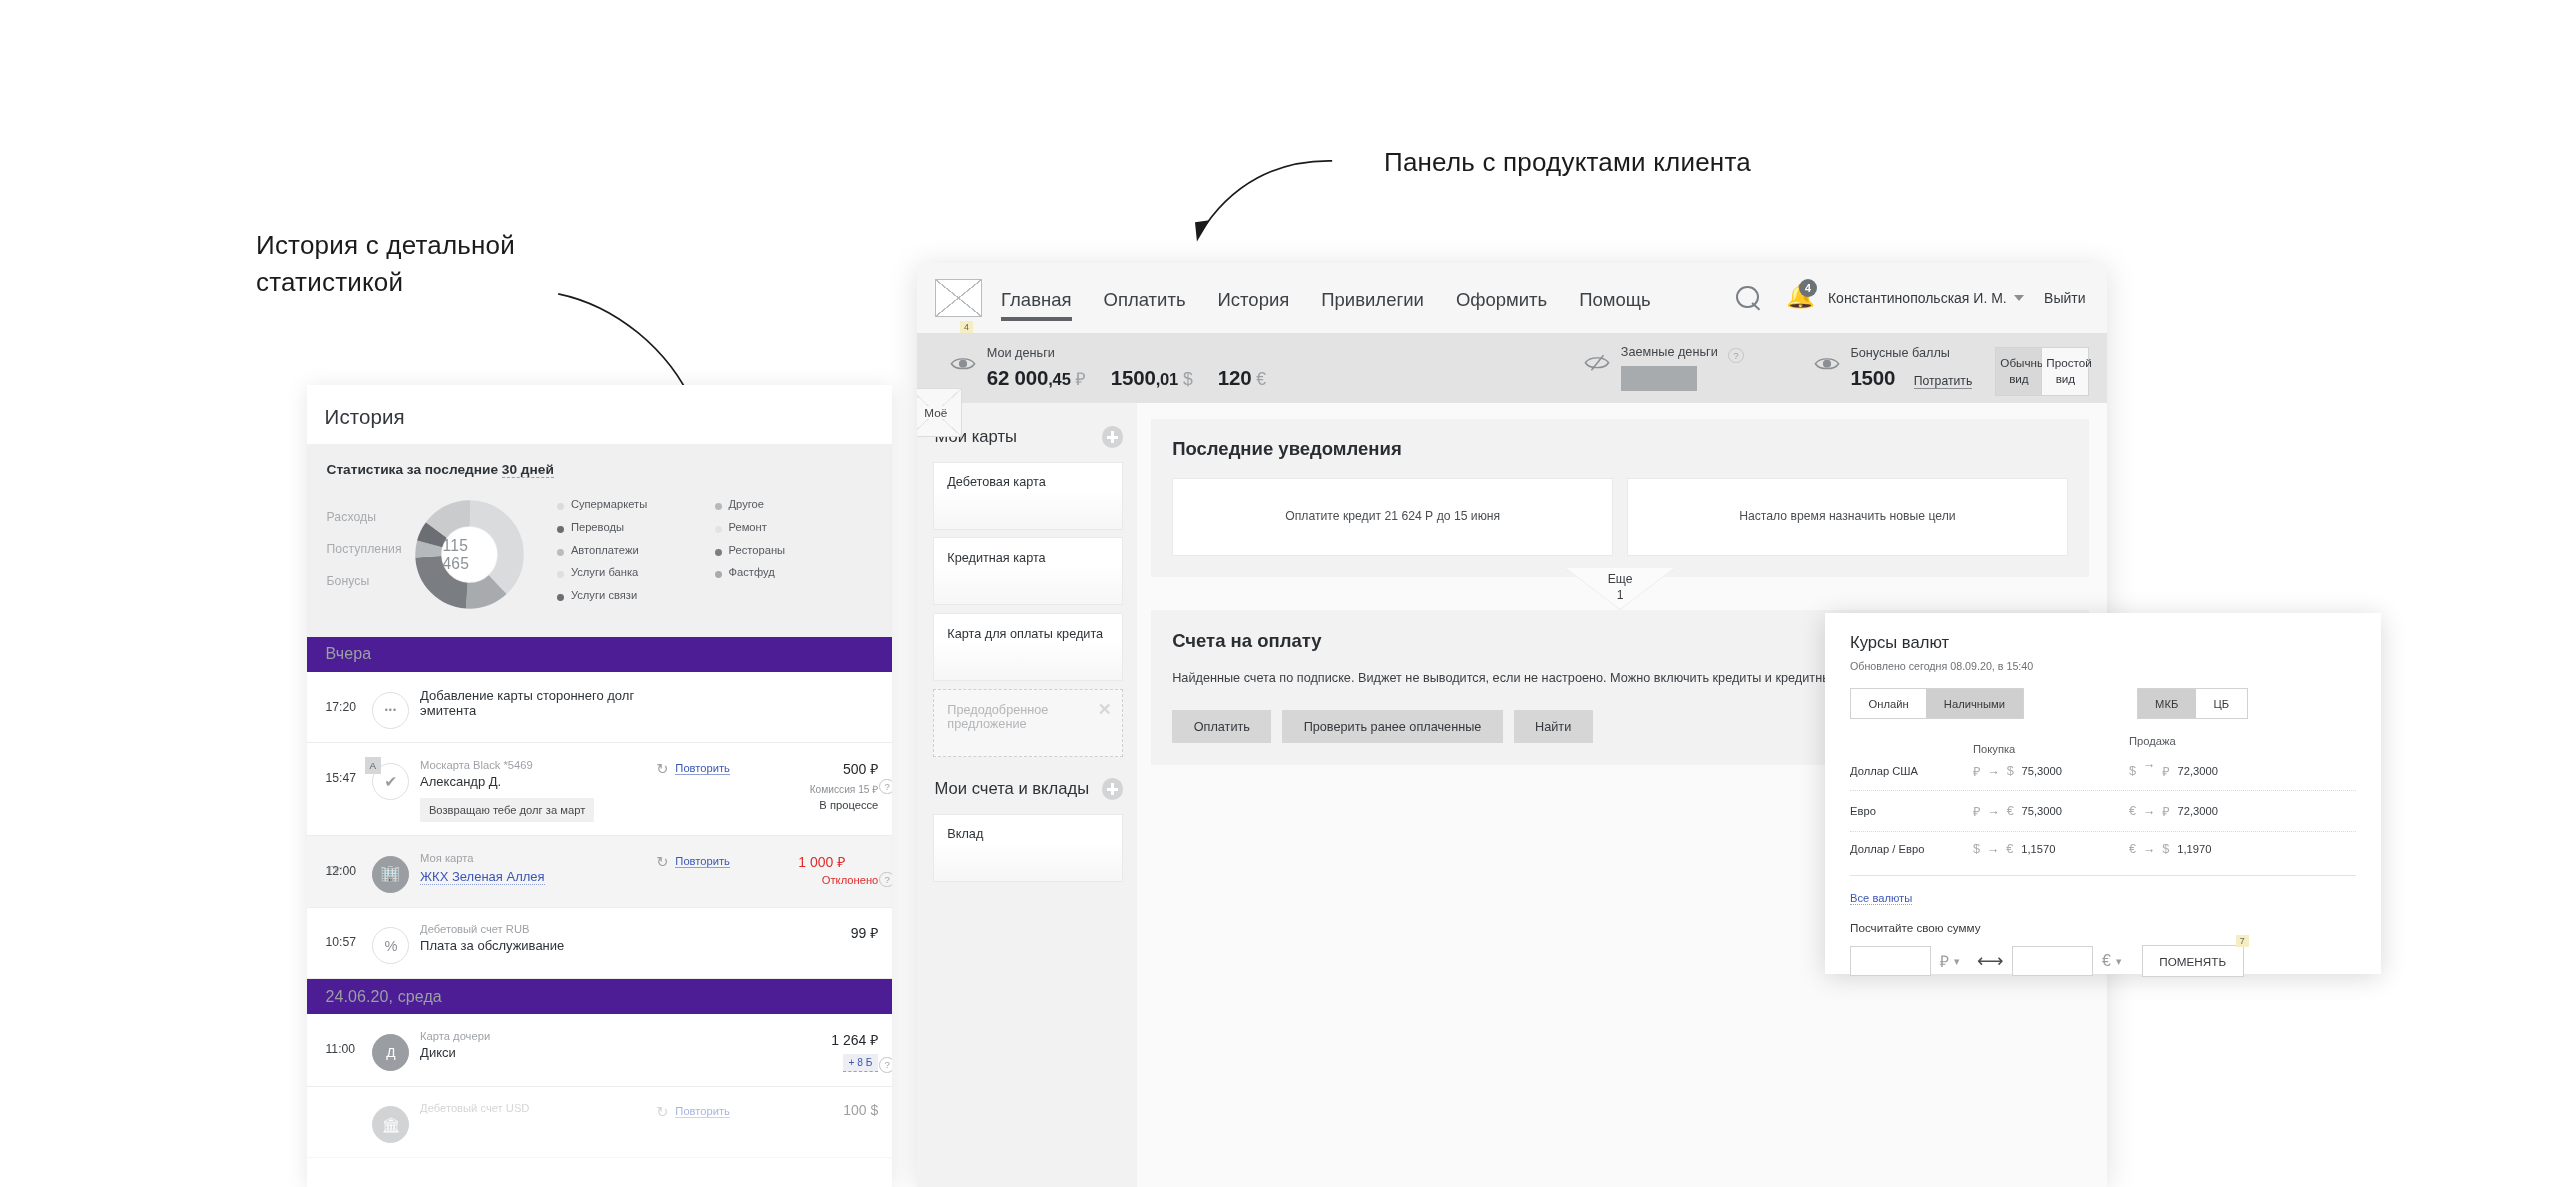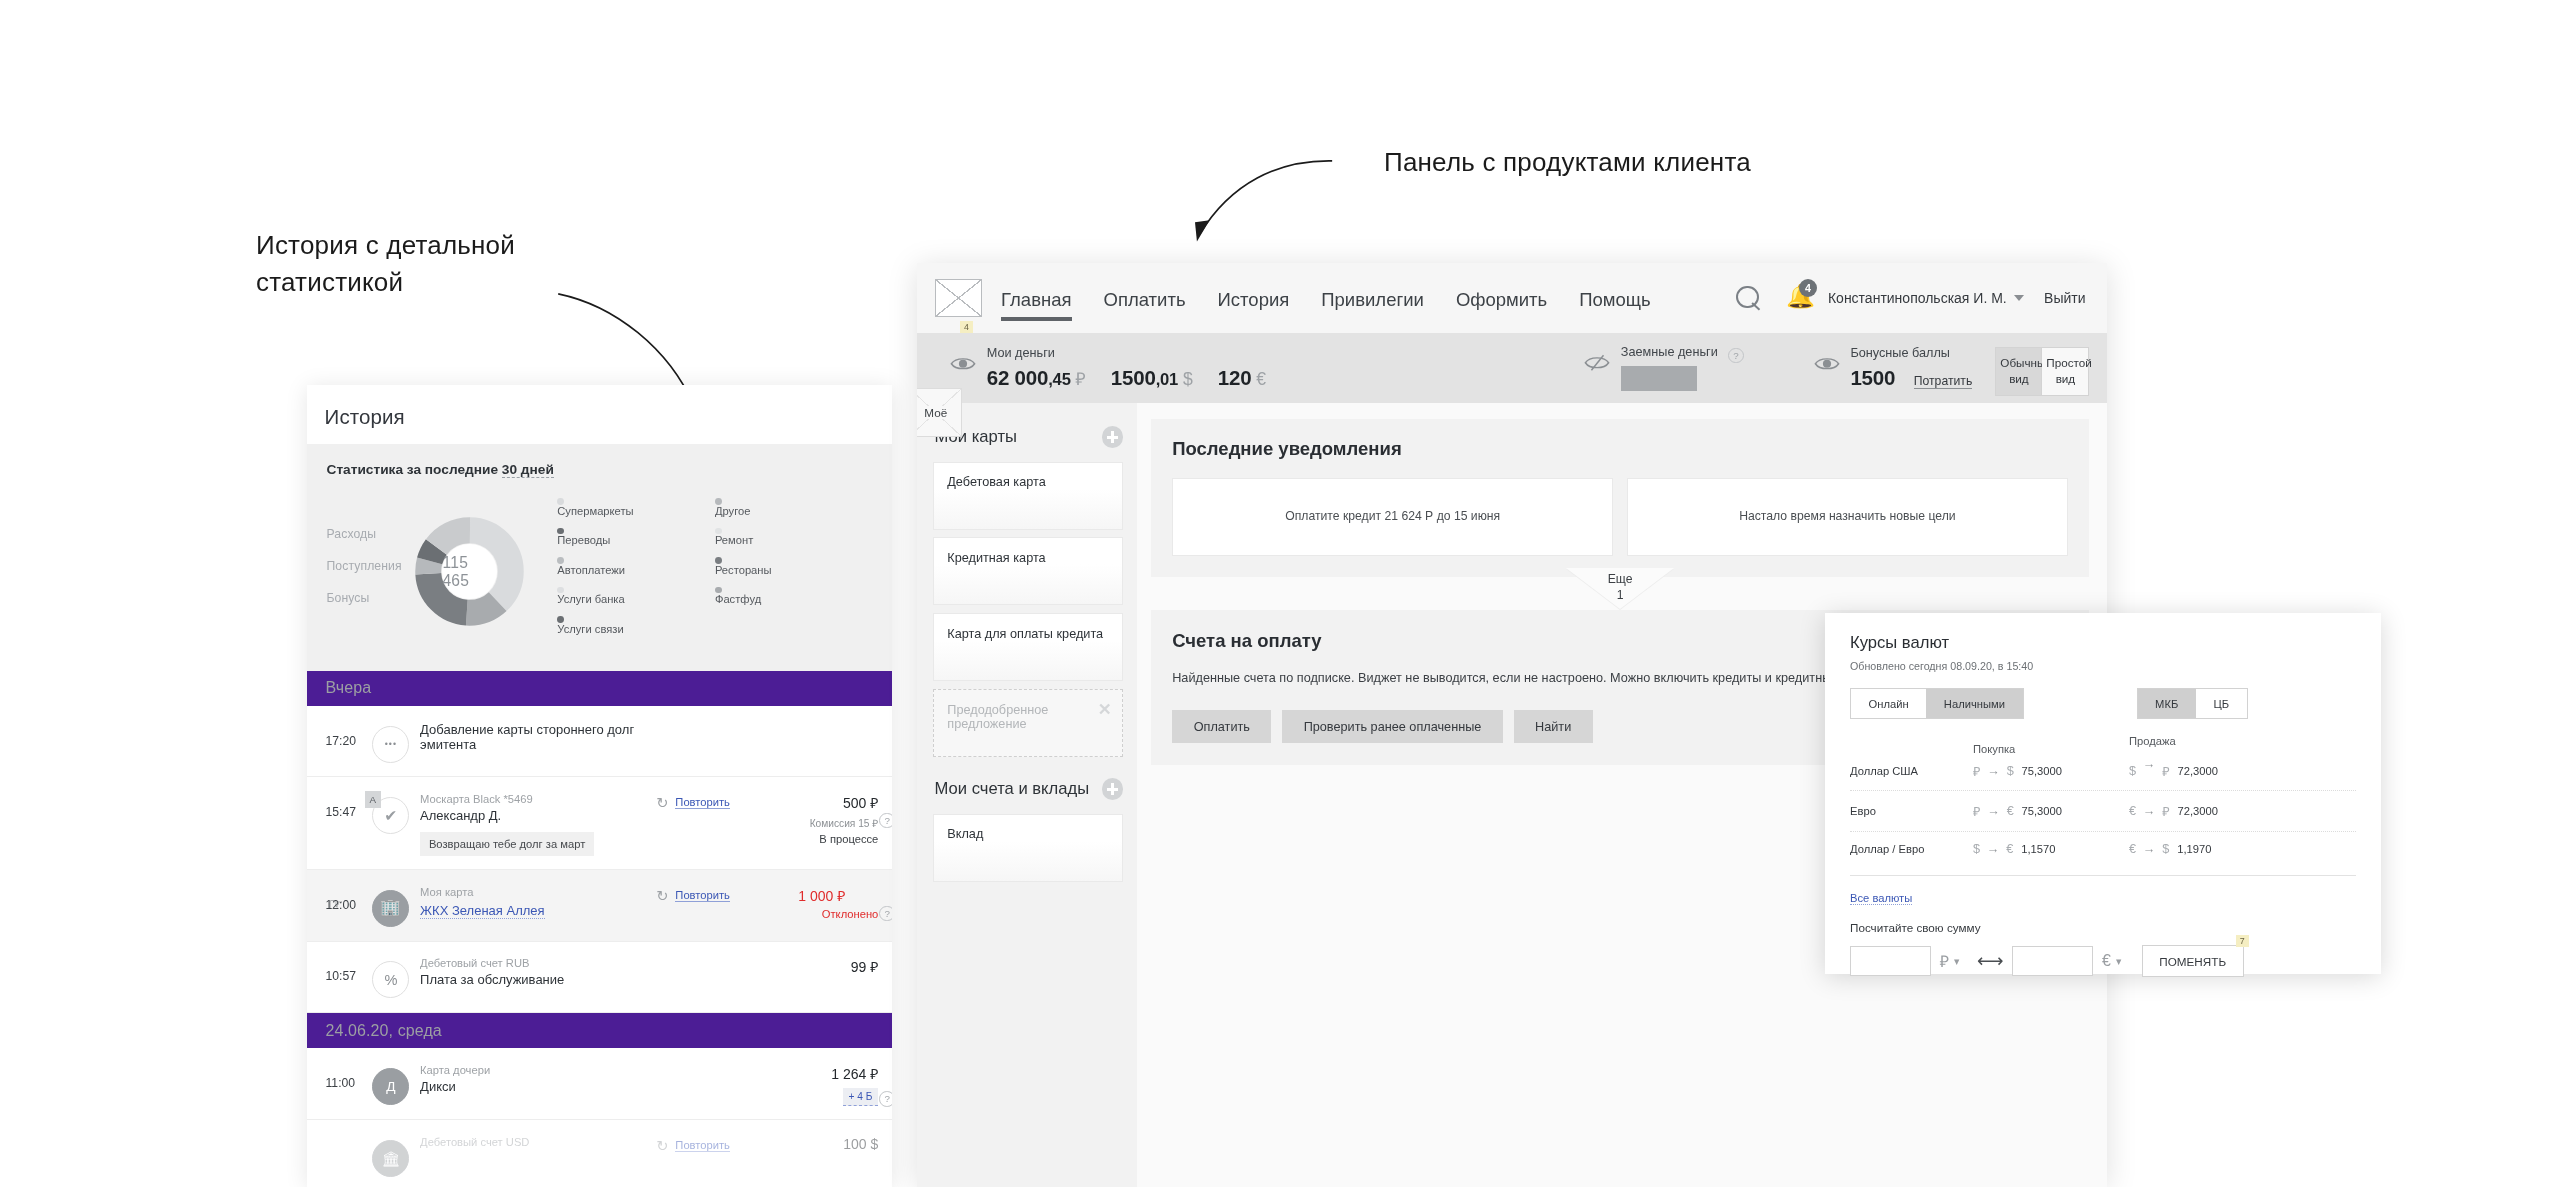--- a/index.html
+++ b/index.html
@@ -43,21 +43,21 @@
   .stat-tabs { width: 83px; padding-top: 5.9px; }
   .stat-tab { font-size: 12.2px; color: #a7abb0; margin-bottom: 17.6px; letter-spacing:0.1px; }
   .donut-wrap { position: relative; width: 109px; height: 109px; margin: 0 5.9px; }
   .donut-hole {
     position: absolute; left: 27px; top: 27px; width: 55px; height: 55px;
     border-radius: 50%; background: #ffffff;
     display: flex; align-items: center; justify-content: center;
     font-size: 15.6px; color: #8d9297; letter-spacing: 0.3px;
   }
   .legend { flex: 1; padding-left: 27px; display: flex; flex-wrap: wrap; align-content: center; }
-  .legend-item { display: flex; align-items: flex-start; width: 50%; margin-bottom: 10.7px; flex-direction: column; }
+  .legend-item { display: flex; align-items: flex-end; width: 50%; margin-bottom: 10.7px; }
   .legend-item.full { width: 100%; }
   .legend-dot { width: 6.8px; height: 6.8px; border-radius: 50%; margin-right: 6.8px; flex: none; }
   .legend-label { font-size: 11.2px; color: #55595e; white-space: nowrap; }
 
   .day-sep {
     background: #4c1d95; color: #9c9fa3; font-size: 16px;
     padding: 8.8px 0 8.8px 18.5px; letter-spacing:0.1px;
   }
   .txn {
     display: flex; align-items: flex-start;
@@ -462,21 +462,21 @@
       <div class="txn-ava solid">
           <span style="font-size:13.7px;">Д</span>
         </div>
       <div class="txn-mid">
         <div class="txn-sub">Карта дочери</div>
         <div class="txn-main">Дикси</div>
       </div>
       <div class="txn-repeat"></div>
       <div class="txn-right">
         <div class="txn-amt">1 264 ₽</div>
-        <div><span class="bonus-chip">+ 4 Б</span></div>
+        <div><span class="bonus-chip">+ 8 Б</span></div>
         <span class="qmark" style="right:-16.6px; top:29px;">?</span>
       </div>
     </div>
 
     <div class="txn faded">
       <div class="txn-time"></div>
       <div class="txn-ava solid">
           <span style="font-size:14.6px;">🏛</span>
         </div>
       <div class="txn-mid">

